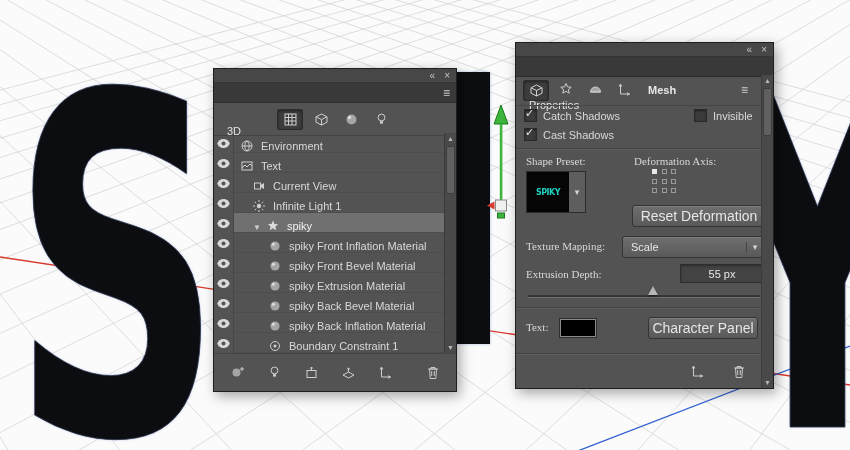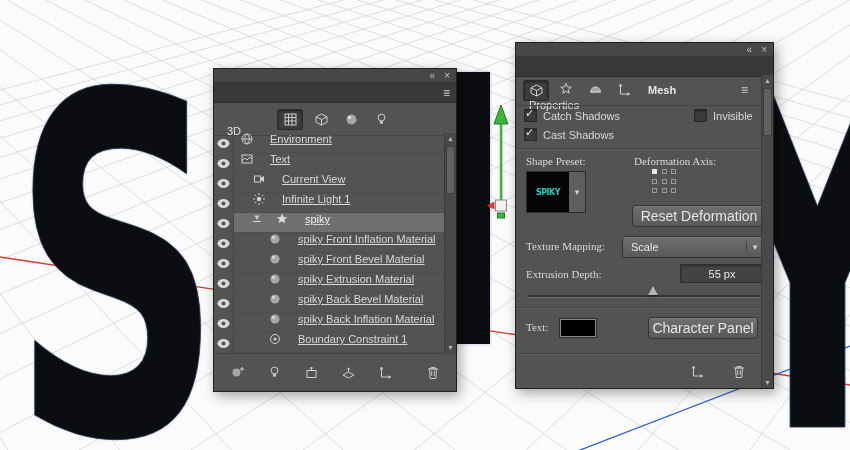--- a/index.html
+++ b/index.html
@@ -36,21 +36,21 @@
   
   #panel-3d{left:213px;top:68px;width:242px;height:322px;}
   .filter-bar{height:32px;display:flex;align-items:center;justify-content:center;gap:6px;
               border-bottom:1px solid #444;}
   .fbtn{width:24px;height:19px;display:inline-flex;align-items:center;justify-content:center;border-radius:2px;}
   .fbtn.active{background:#3d3d3d;border:1px solid #2c2c2c;box-shadow:inset 0 1px 3px rgba(0,0,0,.45);}
   .rows{position:absolute;left:0;top:64px;right:11px;height:220px;}
   .row{height:20px;display:flex;align-items:stretch;box-sizing:border-box;}
   .eye-cell{width:19px;min-width:19px;display:flex;align-items:center;justify-content:center;
             border-right:1px solid #464646;}
-  .row-body{flex:1;display:flex;align-items:flex-start;gap:17px;border-bottom:1px solid #4d4d4d;text-decoration:underline;}
+  .row-body{flex:1;display:flex;align-items:flex-end;gap:8px;border-bottom:1px solid #4d4d4d;}
   .row.selected .row-body{background:#707070;}
   .row-label{color:#d9d9d9;white-space:nowrap;}
   .row.selected .row-label{color:#f2f2f2;}
   .tri{font-size:8px;color:#d0d0d0;margin-right:-2px;}
   .ind0{padding-left:7px;}.ind1{padding-left:19px;}.ind2{padding-left:35px;}
   .footer-3d{position:absolute;left:0;right:0;bottom:0;height:37px;border-top:1px solid #444;
              display:flex;align-items:center;justify-content:center;gap:13px;}
   .footer-3d .trash{margin-left:10px;}
 
   

